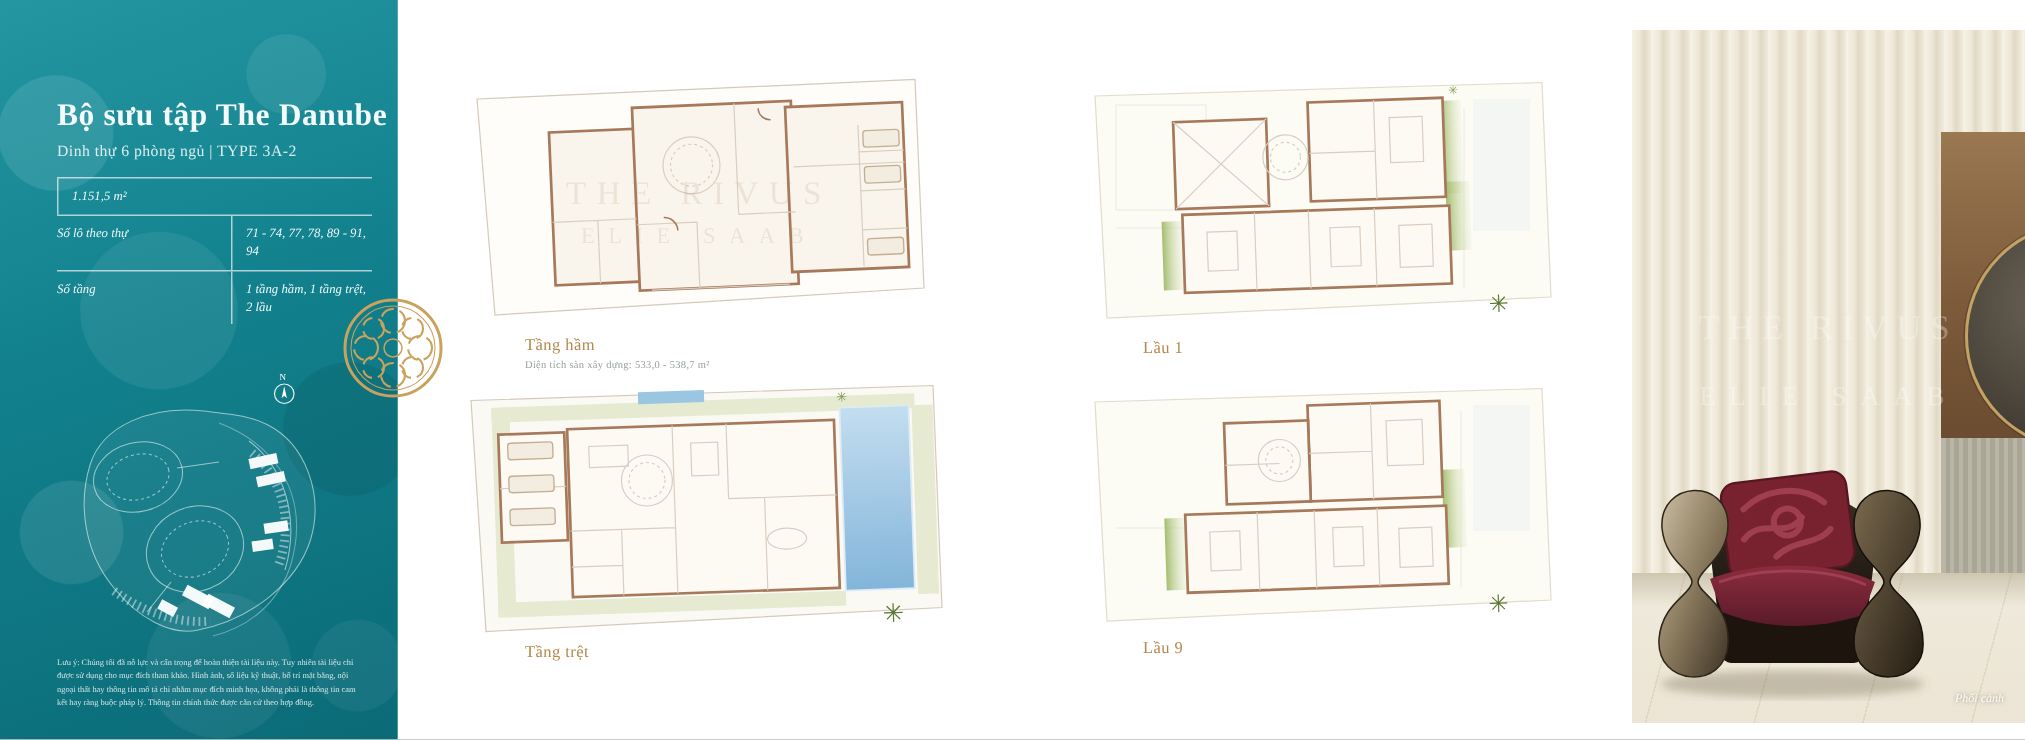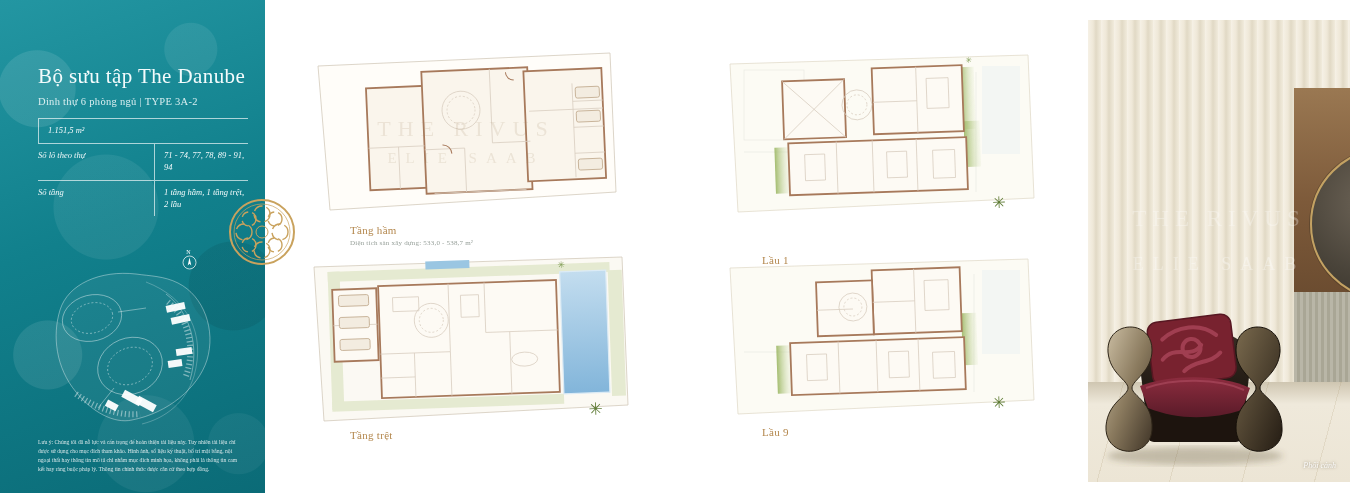--- a/index.html
+++ b/index.html
@@ -13,21 +13,21 @@
     background-image:
       radial-gradient(circle at 14% 18%, rgba(255,255,255,.10) 0 38px, rgba(255,255,255,0) 39px),
       radial-gradient(circle at 72% 10%, rgba(255,255,255,.08) 0 26px, rgba(255,255,255,0) 27px),
       radial-gradient(circle at 40% 42%, rgba(255,255,255,.07) 0 52px, rgba(255,255,255,0) 53px),
       radial-gradient(circle at 88% 58%, rgba(0,30,35,.10) 0 44px, rgba(0,0,0,0) 45px),
       radial-gradient(circle at 18% 72%, rgba(255,255,255,.09) 0 34px, rgba(255,255,255,0) 35px),
       radial-gradient(circle at 55% 90%, rgba(255,255,255,.06) 0 48px, rgba(255,255,255,0) 49px),
       radial-gradient(circle at 90% 90%, rgba(255,255,255,.05) 0 30px, rgba(255,255,255,0) 31px),
       linear-gradient(160deg,#2396a2 0%, #11808c 45%, #0b6b77 100%);
   }
-  .sb-title{ position:absolute; left:38px; top:64px; font-size:21px; color:#f3fbfc; letter-spacing:.4px; font-weight:normal;}
+  .sb-title{ position:absolute; left:38px; top:64px; font-size:21px; color:#f3fbfc; letter-spacing:.4px; font-weight:bold;}
   .sb-subtitle{ position:absolute; left:38px; top:96px; font-size:10.5px; color:#d9eef0; letter-spacing:.3px;}
   .spec-table{ position:absolute; left:38px; top:118px; width:210px; }
   .spec-row{ display:flex; border-top:1px solid rgba(255,255,255,.65); }
   .spec-label{ width:116px; padding:6px 6px 6px 0; font-style:italic; font-size:8.5px; line-height:1.35; color:#eef8f9;}
   .spec-value{ flex:1; border-left:1px solid rgba(255,255,255,.65); padding:6px 0 6px 9px; font-style:italic; font-size:8.5px; line-height:1.4; color:#f2fafb;}
   .compass{ position:absolute; left:179px; top:249px; width:20px; text-align:center; color:#fff;}
   .compass .n{ font-size:6px; letter-spacing:1px; display:block; }
   .sitemap{ position:absolute; left:18px; top:268px; }
   .disclaimer{ position:absolute; left:38px; top:438px; width:202px; font-size:5.6px; line-height:1.6; color:rgba(255,255,255,.82); }
   .medallion{ position:absolute; left:227px; top:197px; }
@@ -243,21 +243,21 @@
           <rect x="202" y="28" width="22" height="30"></rect>
           <rect x="160" y="100" width="20" height="26"></rect>
           <rect x="78" y="100" width="20" height="26"></rect>
           <rect x="206" y="100" width="22" height="28"></rect>
         </g>
         <text x="242" y="14" font-size="8" fill="#6f8f3f" opacity=".8">✳</text>
         <text x="264" y="160" font-size="16" fill="#5d7a33">✳</text>
       </g>
     </svg>
   </div>
-  <div class="plan-caption" style="left:762px; top:226px;margin-top:28px;">Lầu 1</div>
+  <div class="plan-caption" style="left:762px; top:226px;">Lầu 1</div>
 
   <div class="plan" style="left:726px; top:256px; width:312px; height:164px;">
     <svg width="312" height="164" viewBox="0 0 312 164">
       <defs>
         <linearGradient id="grnG2" x1="0" y1="0" x2="1" y2="0">
           <stop offset="0" stop-color="#8fae50"></stop>
             <stop offset="1" stop-color="#d9e4bd" stop-opacity=".2"></stop>
         </linearGradient>
       </defs>
       <path d="M4,12 L302,3 L308,144 L12,158 Z" fill="#fcfbf4" stroke="#e2dccb" stroke-width=".8"></path>

